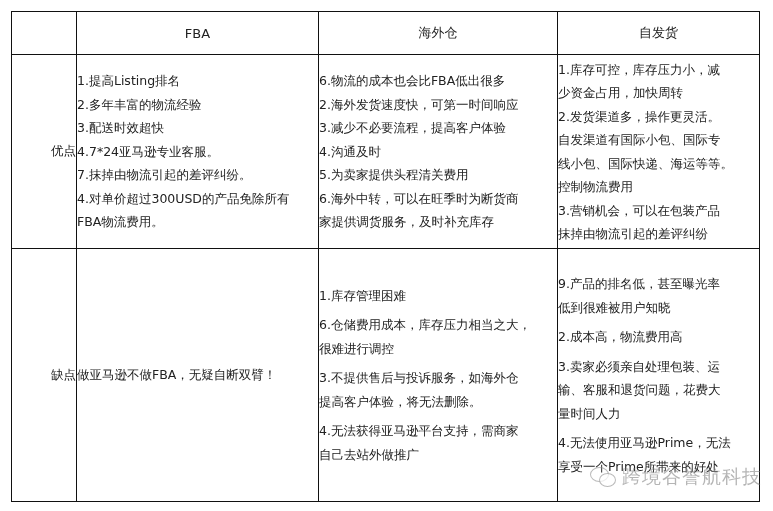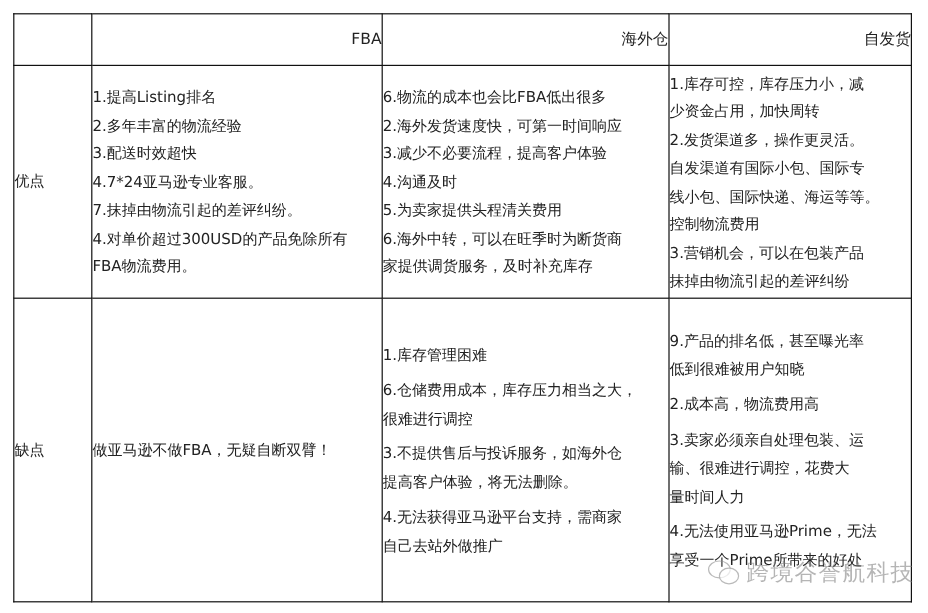--- a/index.html
+++ b/index.html
@@ -1,22 +1,22 @@
 <!DOCTYPE html>
 <html><head>
 <meta charset="utf-8">
 <style>
   html, body { margin: 0; padding: 0; background: #ffffff; }
   body { width: 773px; height: 511px; position: relative; overflow: hidden;
          font-family: "DejaVu Sans", "Liberation Sans", sans-serif; color: #222; }
   table.cmp { position: absolute; left: 11px; top: 11px; border-collapse: collapse;
               table-layout: fixed; width: 748px; }
   table.cmp td, table.cmp th { border: 1.5px solid #111; padding: 0; vertical-align: middle; }
-  th { font-weight: normal; font-size: 13px; height: 42px; text-align: right; }
-  .rowlabel { text-align: left; font-size: 12.5px; }
+  th { font-weight: normal; font-size: 13px; height: 42px; text-align: center; }
+  .rowlabel { text-align: right; font-size: 12.5px; }
   .cell { padding: 0 6px; font-size: 12.5px; line-height: 23.5px; }
   .cell .line { display: block; white-space: nowrap; }
   .cell.spaced .line { margin-bottom: 6px; }
   .cell.spaced { padding-top: 6px; }
   .r1 td { height: 193px; }
   .r2 td { height: 246px; }
   .watermark { position: absolute; left: 590px; top: 464px; display: flex; align-items: center;
                gap: 6px; color: rgba(120,120,120,0.55); font-size: 19px; letter-spacing: 1px; }
   .wechat { width: 26px; height: 20px; position: relative; }
   .wechat .b1 { position: absolute; left: 0; top: 0; width: 17px; height: 13px; border: 1.5px solid rgba(140,140,140,0.6);
@@ -97,21 +97,21 @@
     <td class="cell spaced">
       <div class="line">
         <span style="display:block">9.产品的排名低，甚至曝光率</span>
         <span style="display:block">低到很难被用户知晓</span>
       </div>
       <div class="line">
         <span style="display:block">2.成本高，物流费用高</span>
       </div>
       <div class="line">
         <span style="display:block">3.卖家必须亲自处理包装、运</span>
-        <span style="display:block">输、很难进行调控，花费大</span>
+        <span style="display:block">输、客服和退货问题，花费大</span>
         <span style="display:block">量时间人力</span>
       </div>
       <div class="line">
         <span style="display:block">4.无法使用亚马逊Prime，无法</span>
         <span style="display:block">享受一个Prime所带来的好处</span>
       </div>
     </td>
   </tr>
 </tbody>
   </table>

